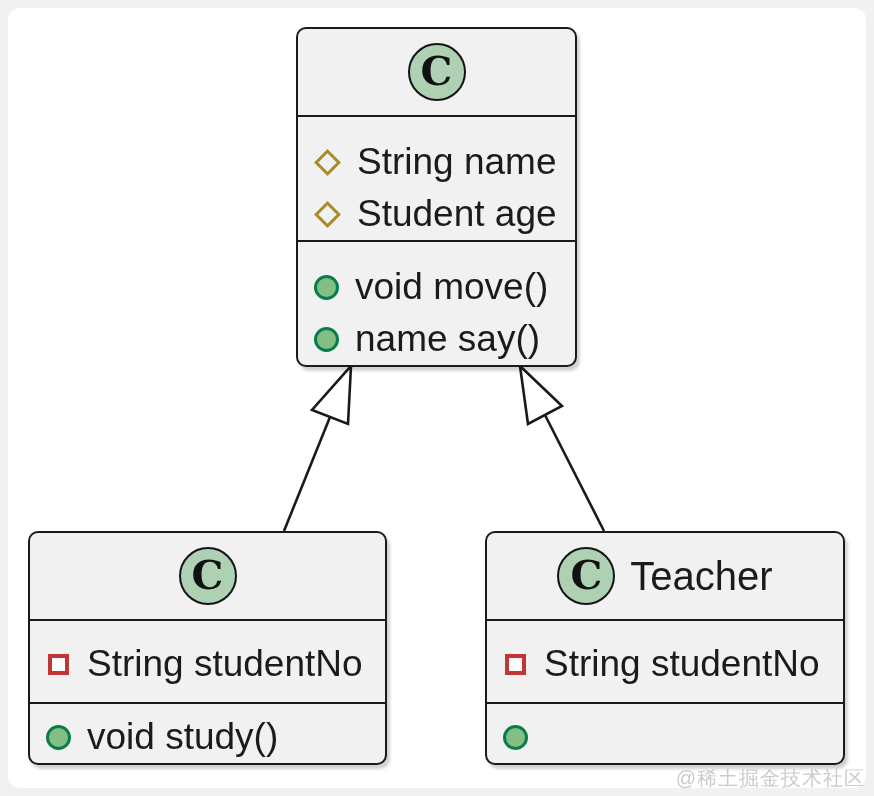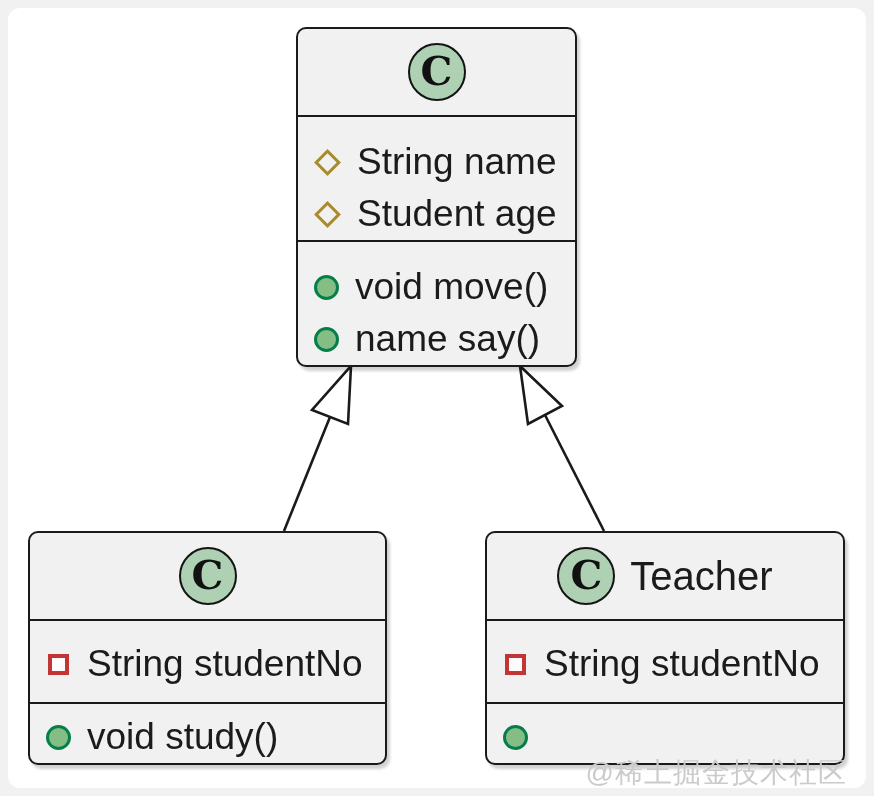--- a/index.html
+++ b/index.html
@@ -65,22 +65,22 @@
     width:25px;height:25px;border-radius:50%;
     background:#84be84;border:3px solid #077e4a;
   }
   .vis-private{
     width:21px;height:21px;
     border:4px solid #c23535;
     background:#fdfbfb;
     margin:0 2px;
   }
   .watermark{
-    position:absolute;right:27px;bottom:4px;z-index:3;
-    font-size:28px;color:#cbcbcb;letter-spacing:1px;text-align:right;
+    position:absolute;right:9px;bottom:4px;z-index:3;
+    font-size:20px;color:#cbcbcb;letter-spacing:1px;text-align:right;
   }
   
   #class-person{left:296px;top:27px;width:281px;height:340px;}
   #class-person .class-title{flex-basis:86px;}
   #class-person .sec-fields{height:125px;}
   #class-person .sec-methods{flex:1;}
   #class-student{left:28px;top:531px;width:359px;height:234px;}
   #class-teacher{left:485px;top:531px;width:360px;height:234px;}
   .small-box .class-title{flex-basis:86px;}
   .small-box .sec-fields{height:71px;}

